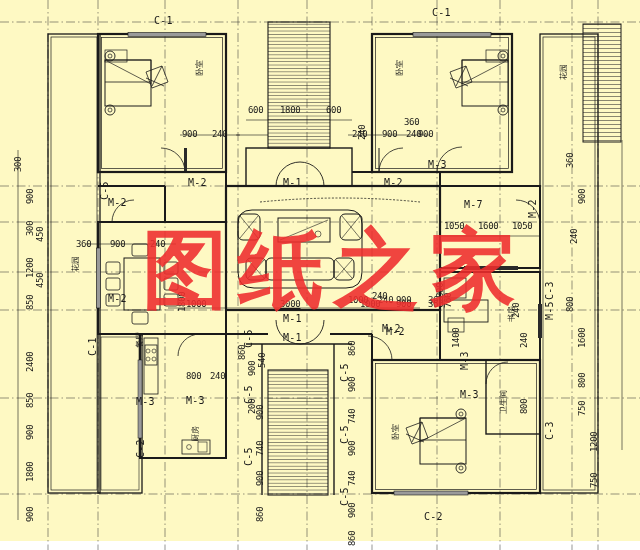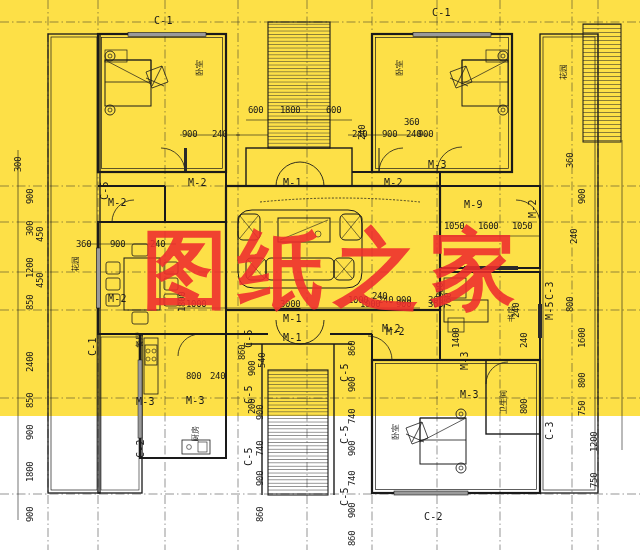--- a/index.html
+++ b/index.html
@@ -1,18 +1,18 @@
 <!DOCTYPE html>
 <html><head>
 <meta charset="utf-8">
 <style>
   html,body{margin:0;padding:0;background:#ffffff;}
   body{width:640px;height:550px;overflow:hidden;
        font-family:"DejaVu Sans","Liberation Sans",sans-serif;}
-  #stage{position:relative;width:640px;height:416px;background:#fde047;}
+  #stage{position:relative;width:640px;height:541px;background:#fef9c3;}
   svg#plan{position:absolute;left:0;top:0;width:640px;height:550px;}
 
   
   .lbl{position:absolute;color:#1a1a1a;font-family:"DejaVu Sans Mono","Liberation Mono",monospace;
        white-space:nowrap;line-height:1;}
   .dim{font-size:9px;letter-spacing:-0.3px;}
   .dimv{font-size:9px;letter-spacing:-0.3px;transform-origin:0 0;transform:rotate(-90deg);}
   .tag{font-size:10px;letter-spacing:0.2px;}
   .tagv{font-size:10px;letter-spacing:0.2px;transform-origin:0 0;transform:rotate(-90deg);}
   .cnv{font-family:"DejaVu Sans","Liberation Sans",sans-serif;font-size:8px;
@@ -310,21 +310,21 @@
   <div class="lbl tag" style="left:384px;top:178px;">M-2</div>
   <div class="lbl tagv" style="left:528px;top:218px;">M-2</div>
   <div class="lbl tag" style="left:108px;top:294px;">M-2</div>
   <div class="lbl tag" style="left:386px;top:327px;">M-2</div>
   <div class="lbl tag" style="left:382px;top:324px;">M-2</div>
   <div class="lbl tag" style="left:428px;top:160px;">M-3</div>
   <div class="lbl tag" style="left:136px;top:397px;">M-3</div>
   <div class="lbl tag" style="left:186px;top:396px;">M-3</div>
   <div class="lbl tagv" style="left:460px;top:370px;">M-3</div>
   <div class="lbl tag" style="left:460px;top:390px;">M-3</div>
-  <div class="lbl tag" style="left:464px;top:200px;">M-9</div>
+  <div class="lbl tag" style="left:464px;top:200px;">M-7</div>
   <div class="lbl tagv" style="left:545px;top:320px;">M-5</div>
 
   <div class="lbl cnv" style="left:196px;top:76px;">卧室</div>
   <div class="lbl cnv" style="left:396px;top:76px;">卧室</div>
   <div class="lbl cnv" style="left:392px;top:440px;">卧室</div>
   <div class="lbl cnv" style="left:72px;top:272px;">花园</div>
   <div class="lbl cnv" style="left:560px;top:80px;">花园</div>
   <div class="lbl cnv" style="left:136px;top:348px;">餐厅</div>
   <div class="lbl cnv" style="left:192px;top:442px;">厨房</div>
   <div class="lbl cnv" style="left:508px;top:322px;">书房</div>

